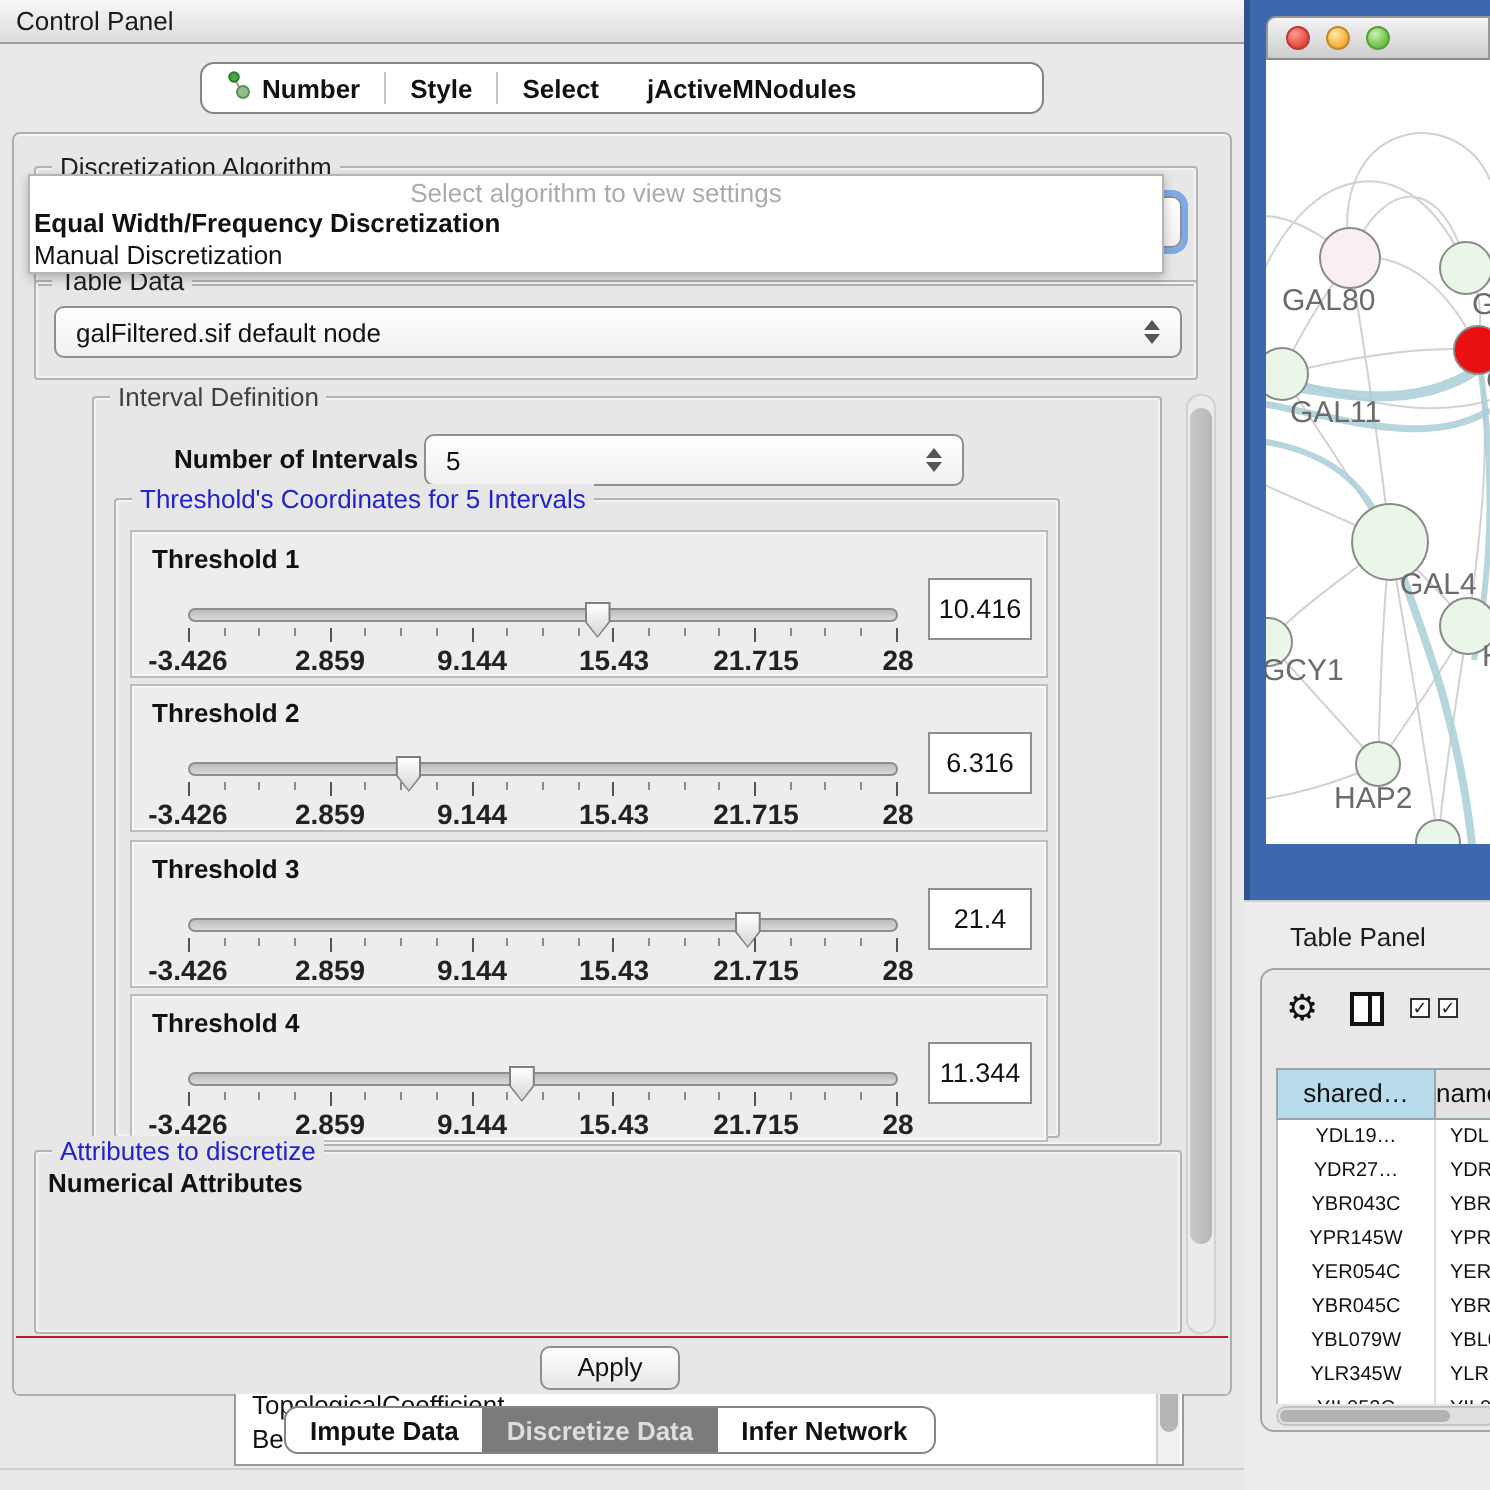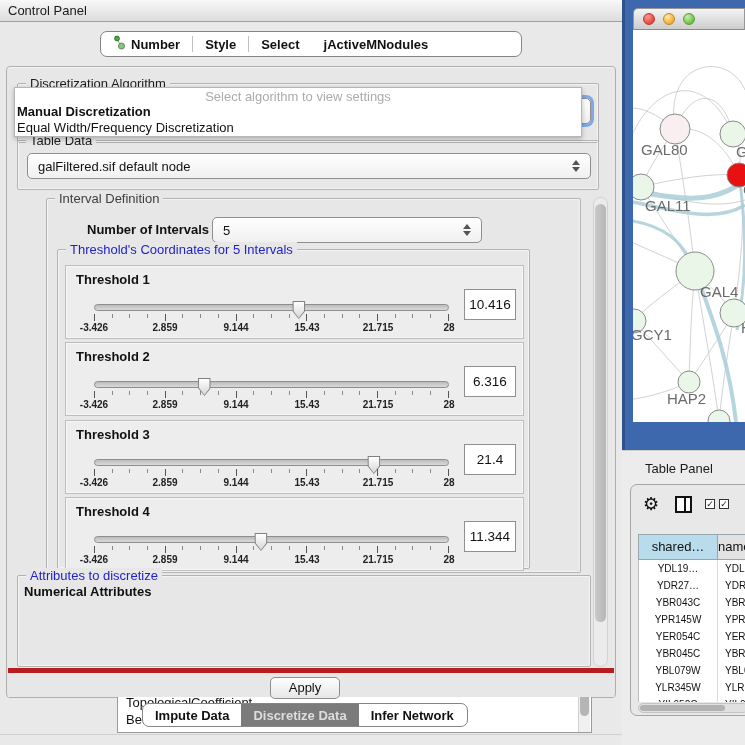--- a/index.html
+++ b/index.html
@@ -45,30 +45,30 @@
   .th-panel{position:absolute;left:62px;width:459px;height:74px;background:#ededed;border:1px solid #bdbdbd;box-shadow:inset 0 0 0 1px #f7f7f7;}
   .th-label{position:absolute;left:10px;top:6px;font-size:13px;font-weight:bold;color:#111;}
   .slider{position:absolute;left:28px;top:38px;width:355px;height:7px;background:linear-gradient(#bcbcbc,#dadada);border:1px solid #8e8e8e;border-radius:4px;}
   .thumbp{position:absolute;top:-4px;width:13px;height:18px;transform:translateX(-50%);}
   .thumbp .o{position:absolute;inset:0;background:#808080;clip-path:polygon(0 0,100% 0,100% 55%,50% 100%,0 55%);}
   .thumbp .i{position:absolute;inset:1px;background:linear-gradient(#ffffff,#d6d6d6);clip-path:polygon(0 0,100% 0,100% 55%,50% 100%,0 55%);}
   .ticks{position:absolute;left:28px;top:48px;width:355px;height:8px;display:flex;justify-content:space-between;align-items:flex-start;}
   .ticks .tick{width:1px;height:4px;background:#8a8a8a;}
   .ticks .tick.major{height:7px;background:#555;}
   .ticklabels{position:absolute;left:28px;top:56px;width:355px;height:12px;}
-  .ticklabels span{position:absolute;transform:translateX(-50%);font-size:10px;font-weight:bold;color:#222;white-space:nowrap;}
+  .ticklabels span{position:absolute;transform:translateX(-50%);font-size:14px;font-weight:bold;color:#222;white-space:nowrap;}
   .valbox{position:absolute;left:398px;top:23px;width:52px;height:31px;background:#fff;border:1px solid #8f8f8f;font-size:13.5px;color:#111;text-align:center;line-height:29px;}
 
   
   .attr-list{position:absolute;left:110px;top:606px;width:475px;height:60px;background:#fff;border:1px solid #9a9a9a;overflow:hidden;padding:3px 0 0 8px;}
   .attr-list .item{font-size:13px;color:#111;line-height:17px;}
   .list-scroll{position:absolute;left:571px;top:607px;width:12px;height:58px;background:#f0f0f0;border-left:1px solid #d0d0d0;}
   .list-scroll .thumb{position:absolute;left:1px;top:2px;width:9px;height:40px;background:#b5b5b5;border-radius:5px;}
 
-  .apply-strip{position:absolute;left:1px;top:601px;width:606px;height:29px;border-top:5px solid #b91c1c;background:#e7e7e7;}
+  .apply-strip{position:absolute;left:1px;top:601px;width:606px;height:29px;border-top:1px solid #b91c1c;background:#e7e7e7;}
   .apply-btn{position:absolute;left:262px;top:4px;width:70px;height:22px;background:linear-gradient(#fefefe,#e6e6e6);border:1px solid #8f8f8f;border-radius:5px;font-size:13px;color:#111;text-align:center;line-height:20px;}
 
   
   .bottombar{left:142px;top:703px;width:326px;height:24px;background:#fff;border:1px solid #858585;border-radius:7px;display:flex;align-items:stretch;overflow:hidden;}
   .bottom-rule{left:0;top:734px;width:622px;height:1px;background:#cfcfcf;}
 
   
   .net-frame{left:622px;top:0;width:123px;height:450px;background:#3e68ae;border-left:3px solid #30528c;}
   .mac-titlebar{left:633px;top:8px;width:112px;height:22px;background:linear-gradient(#f4f4f4,#cdcdcd);border:1px solid #979797;border-bottom-color:#8a8a8a;border-radius:5px 0 0 0;display:flex;align-items:center;gap:8px;padding-left:9px;}
   .light{width:12px;height:12px;border-radius:50%;}
@@ -361,22 +361,22 @@
     </div>
 
     <div class="abs" style="left:586px;top:130px;width:15px;height:470px;background:#ebebeb;border:1px solid #d2d2d2;border-radius:7px;">
       <div style="position:absolute;left:1px;top:6px;width:11px;height:418px;background:linear-gradient(90deg,#c9c9c9,#b6b6b6);border-radius:6px;"></div>
     </div>
   </div>
 
   <div class="abs popup">
     <div class="hint">Select algorithm to view settings</div>
     <div>
+        <div class="opt">Equal Width/Frequency Discretization</div>
         <div class="opt">Manual Discretization</div>
-        <div class="opt">Equal Width/Frequency Discretization</div>
       </div>
   </div>
 
   <div class="abs bottombar">
     <div class="tab">
         <span>Impute Data</span>
       </div>
     <div class="tab active">
         <span>Discretize Data</span>
       </div>

